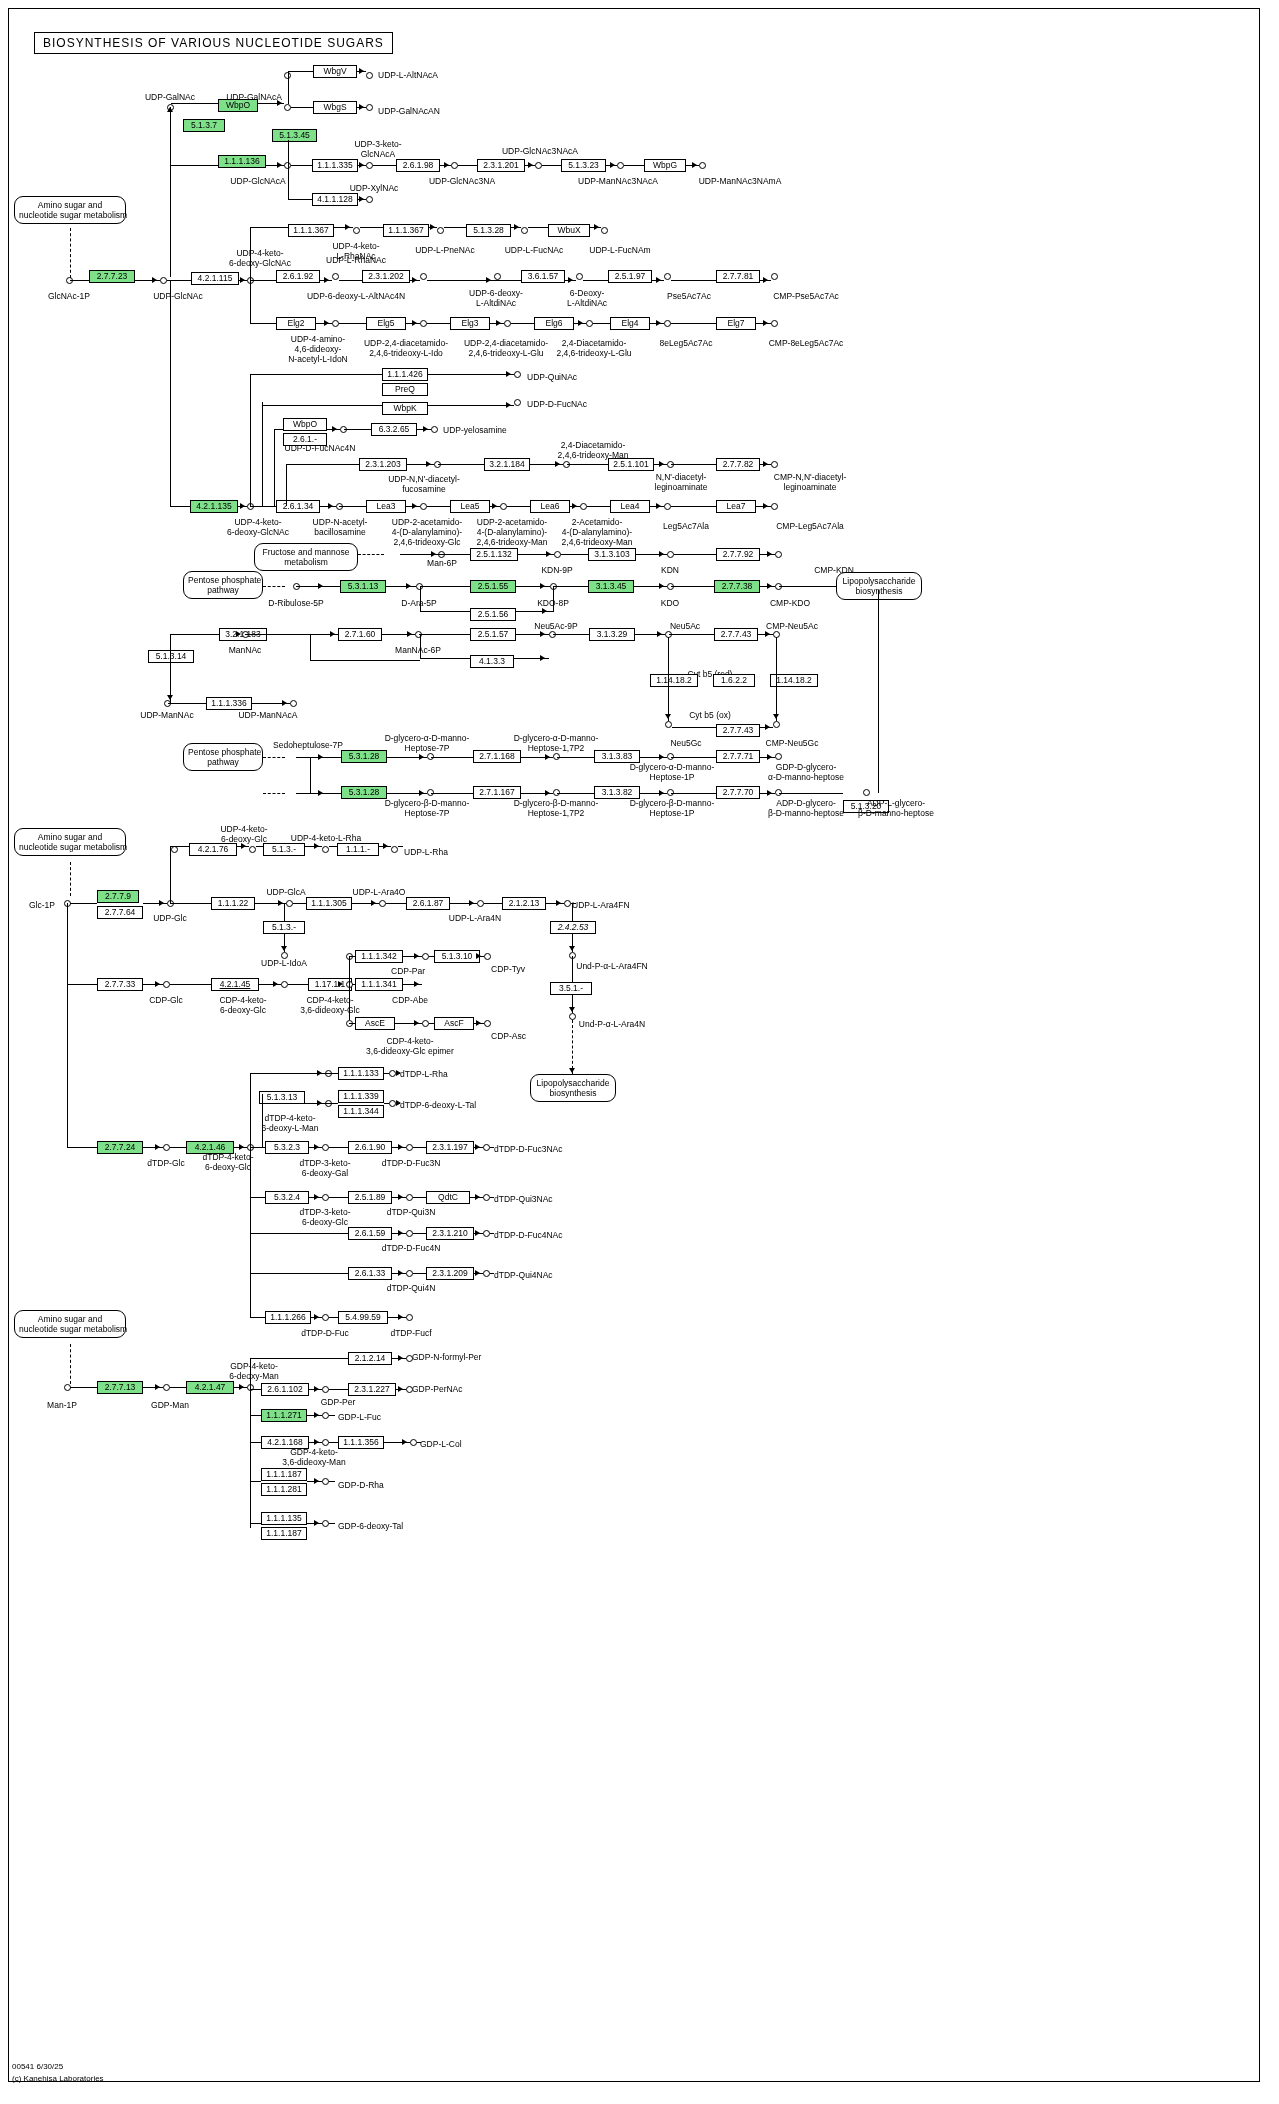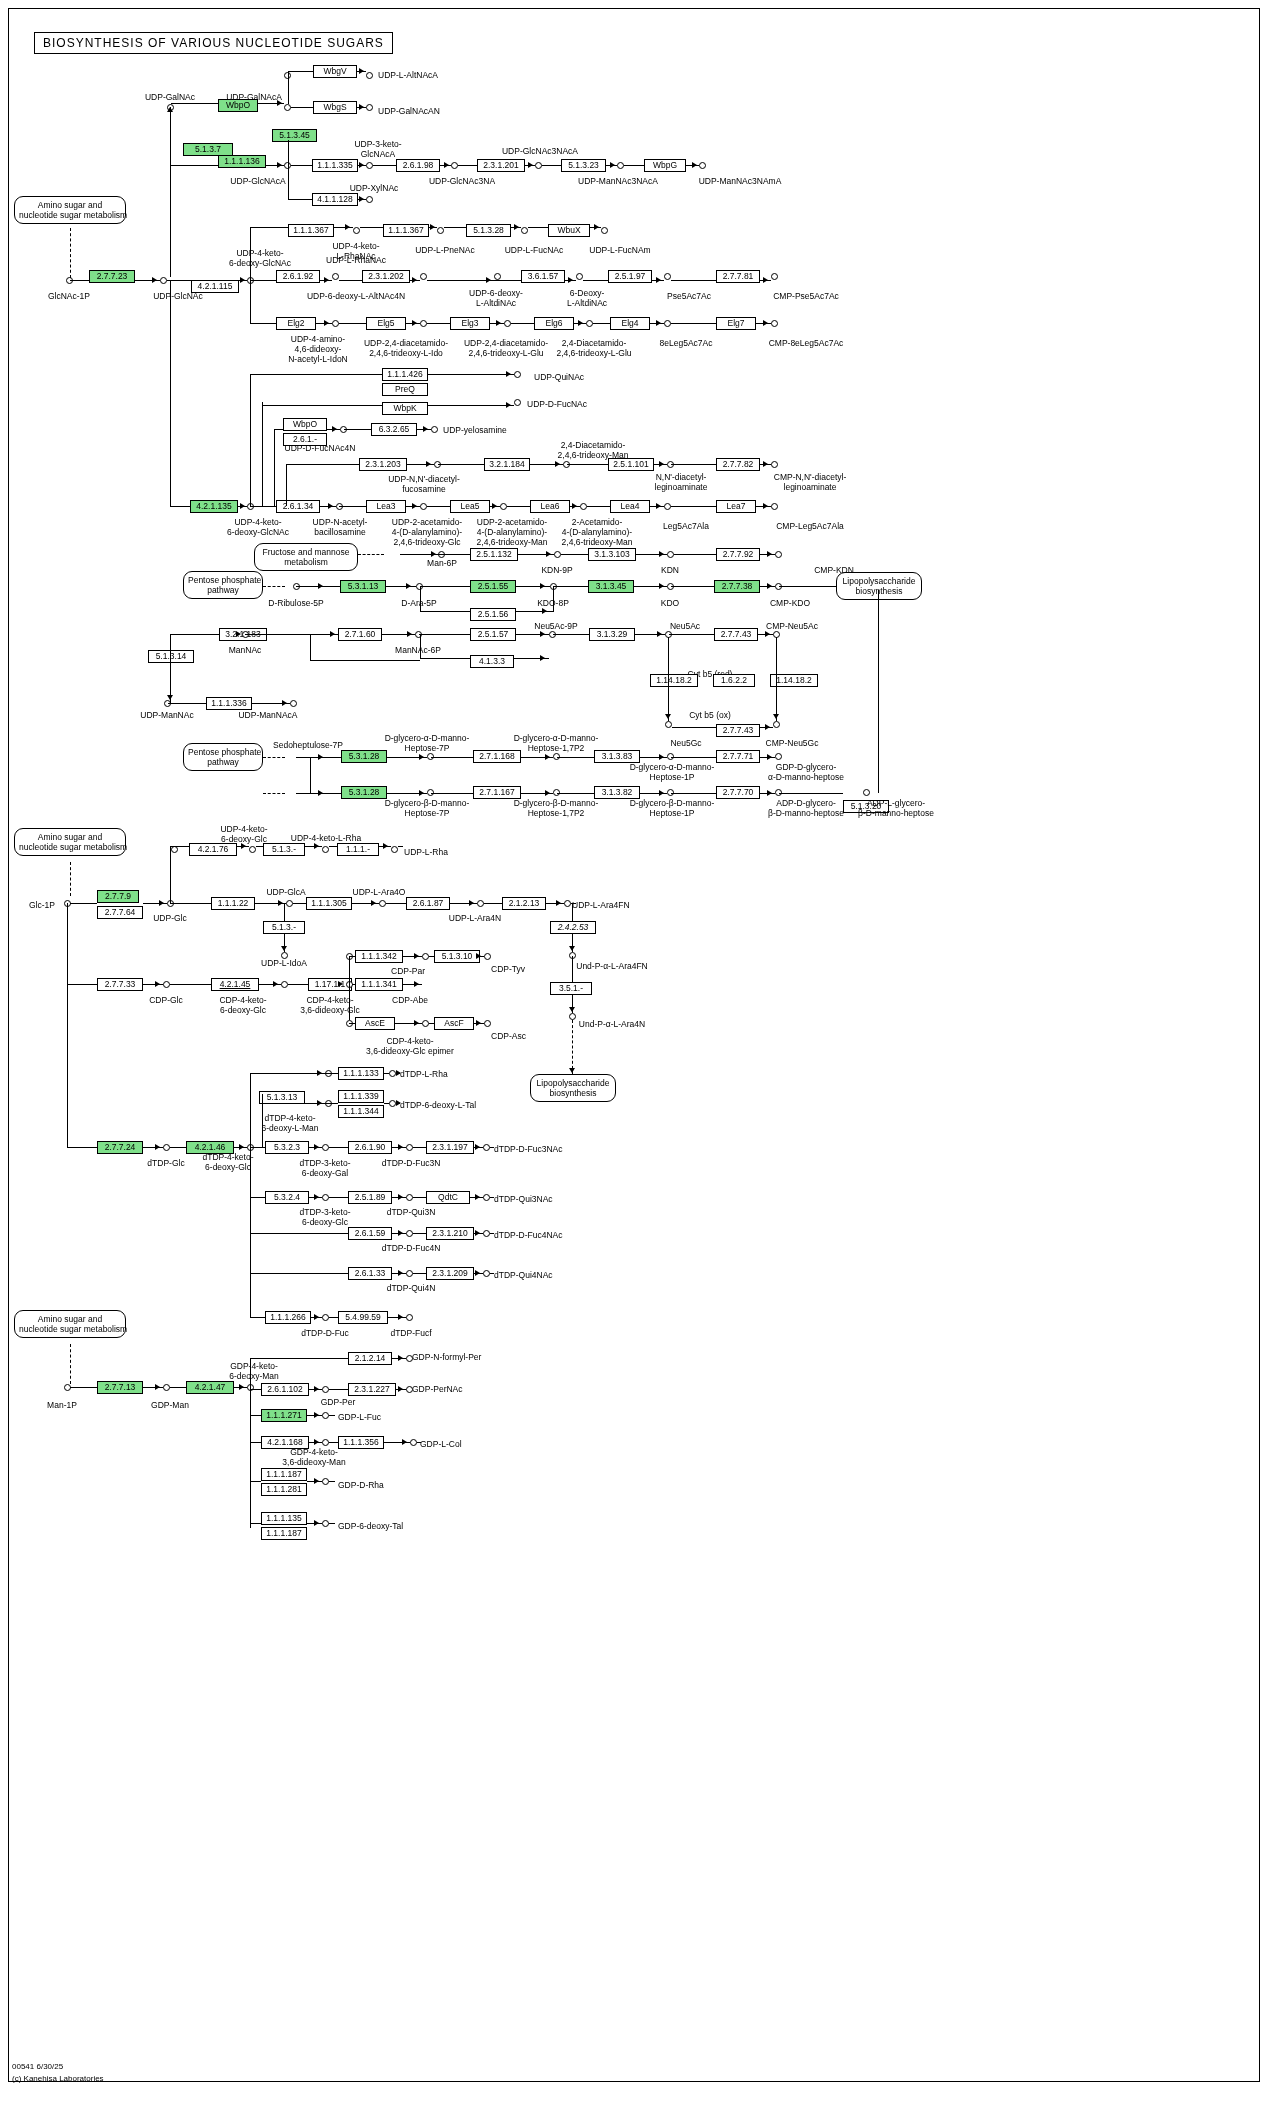--- a/index.html
+++ b/index.html
@@ -28,21 +28,21 @@
 </head>
 <body>
 
 <div id="page">
   <div class="frame"></div>
   <div class="title">BIOSYNTHESIS OF VARIOUS NUCLEOTIDE SUGARS</div>
 
   <div class="node h" style="left:313px;top:65px;width:44px;">WbgV</div>
   <div class="node h" style="left:313px;top:101px;width:44px;">WbgS</div>
   <div class="node h green" style="left:218px;top:99px;width:40px;">WbpO</div>
-  <div class="node h green" style="left:155px;top:143px;width:50px;margin-left:28px;">5.1.3.7</div>
+  <div class="node h green" style="left:155px;top:119px;width:42px;margin-left:28px;">5.1.3.7</div>
   <div class="node h green" style="left:272px;top:129px;width:45px;">5.1.3.45</div>
   <div class="node h green" style="left:218px;top:155px;width:48px;">1.1.1.136</div>
   <div class="node h" style="left:312px;top:159px;width:46px;">1.1.1.335</div>
   <div class="node h" style="left:396px;top:159px;width:44px;">2.6.1.98</div>
   <div class="node h" style="left:477px;top:159px;width:48px;">2.3.1.201</div>
   <div class="node h" style="left:561px;top:159px;width:45px;">5.1.3.23</div>
   <div class="node h" style="left:644px;top:159px;width:42px;">WbpG</div>
   <div class="node h" style="left:312px;top:193px;width:46px;">4.1.1.128</div>
 
   <div class="lbl c" style="left:170px;top:92px;">UDP-GalNAc</div>
@@ -56,21 +56,21 @@
   <div class="lbl c" style="left:462px;top:176px;">UDP-GlcNAc3NA</div>
   <div class="lbl c" style="left:618px;top:176px;">UDP-ManNAc3NAcA</div>
   <div class="lbl c" style="left:740px;top:176px;">UDP-ManNAc3NAmA</div>
   <div class="lbl c" style="left:374px;top:183px;">UDP-XylNAc</div>
 
   <div class="map" style="left:14px;top:196px;width:112px;">Amino sugar and
 nucleotide sugar metabolism</div>
   <div class="node h green" style="left:89px;top:270px;width:46px;">2.7.7.23</div>
   <div class="lbl c" style="left:69px;top:291px;">GlcNAc-1P</div>
   <div class="lbl c" style="left:178px;top:291px;">UDP-GlcNAc</div>
-  <div class="node h" style="left:191px;top:280px;width:48px;">4.2.1.115</div>
+  <div class="node h" style="left:191px;top:272px;width:48px;">4.2.1.115</div>
 
   <div class="node h" style="left:288px;top:224px;width:46px;">1.1.1.367</div>
   <div class="node h" style="left:383px;top:224px;width:46px;">1.1.1.367</div>
   <div class="node h" style="left:466px;top:224px;width:45px;">5.1.3.28</div>
   <div class="node h" style="left:548px;top:224px;width:42px;">WbuX</div>
   <div class="lbl c ml" style="left:260px;top:248px;">UDP-4-keto-
 6-deoxy-GlcNAc</div>
   <div class="lbl c ml" style="left:356px;top:241px;">UDP-4-keto-
 L-RhaNAc</div>
   <div class="lbl c" style="left:356px;top:255px;">UDP-L-RhaNAc</div>
@@ -120,21 +120,21 @@
   <div class="node h" style="left:608px;top:458px;width:46px;">2.5.1.101</div>
   <div class="node h" style="left:716px;top:458px;width:44px;">2.7.7.82</div>
   <div class="node h green" style="left:190px;top:500px;width:48px;">4.2.1.135</div>
   <div class="node h" style="left:276px;top:500px;width:44px;">2.6.1.34</div>
   <div class="node h" style="left:366px;top:500px;width:40px;">Lea3</div>
   <div class="node h" style="left:450px;top:500px;width:40px;">Lea5</div>
   <div class="node h" style="left:530px;top:500px;width:40px;">Lea6</div>
   <div class="node h" style="left:610px;top:500px;width:40px;">Lea4</div>
   <div class="node h" style="left:716px;top:500px;width:40px;">Lea7</div>
 
-  <div class="lbl" style="left:527px;top:372px;margin-left:7px;">UDP-QuiNAc</div>
+  <div class="lbl" style="left:527px;top:372px;">UDP-QuiNAc</div>
   <div class="lbl" style="left:527px;top:399px;">UDP-D-FucNAc</div>
   <div class="lbl c" style="left:320px;top:443px;">UDP-D-FucNAc4N</div>
   <div class="lbl" style="left:443px;top:425px;">UDP-yelosamine</div>
   <div class="lbl c ml" style="left:424px;top:474px;">UDP-N,N'-diacetyl-
 fucosamine</div>
   <div class="lbl c ml" style="left:593px;top:440px;">2,4-Diacetamido-
 2,4,6-trideoxy-Man</div>
   <div class="lbl c ml" style="left:681px;top:472px;">N,N'-diacetyl-
 leginoaminate</div>
   <div class="lbl c ml" style="left:810px;top:472px;">CMP-N,N'-diacetyl-

